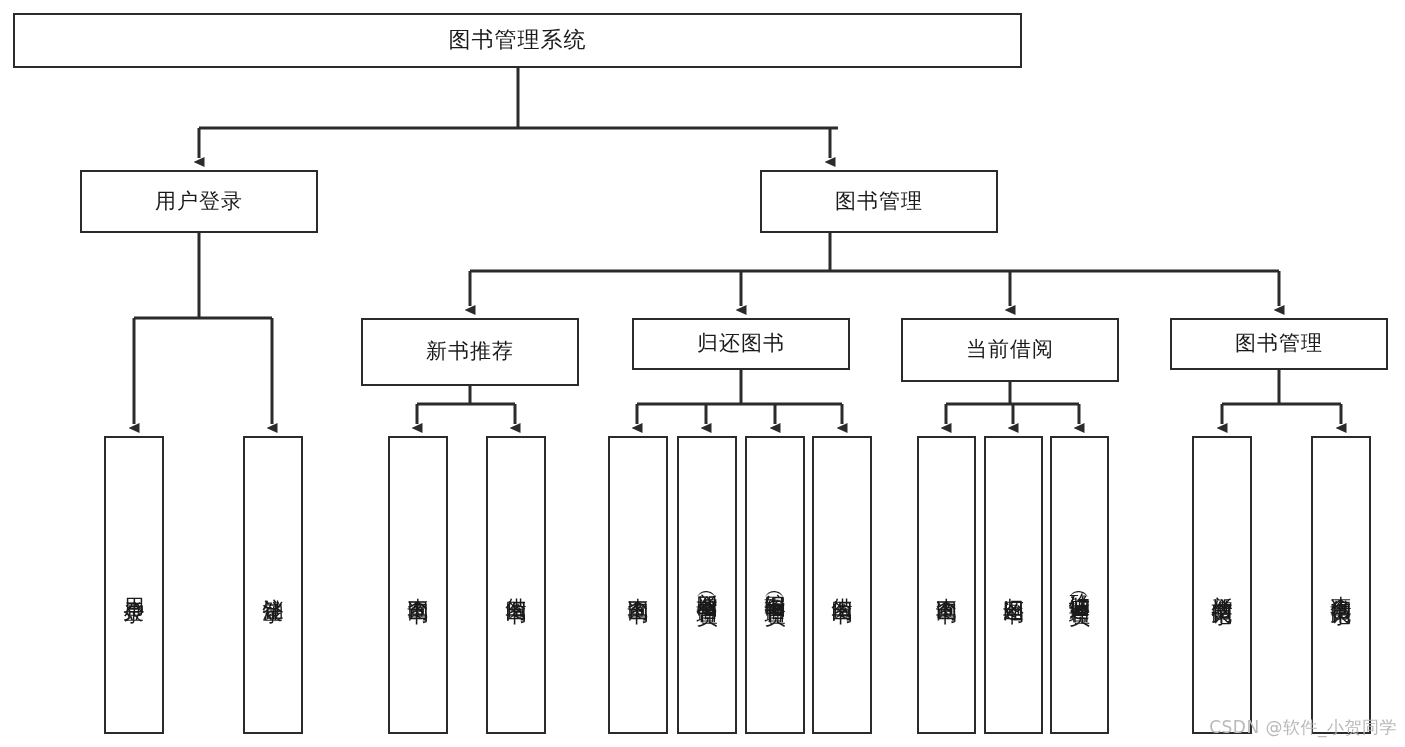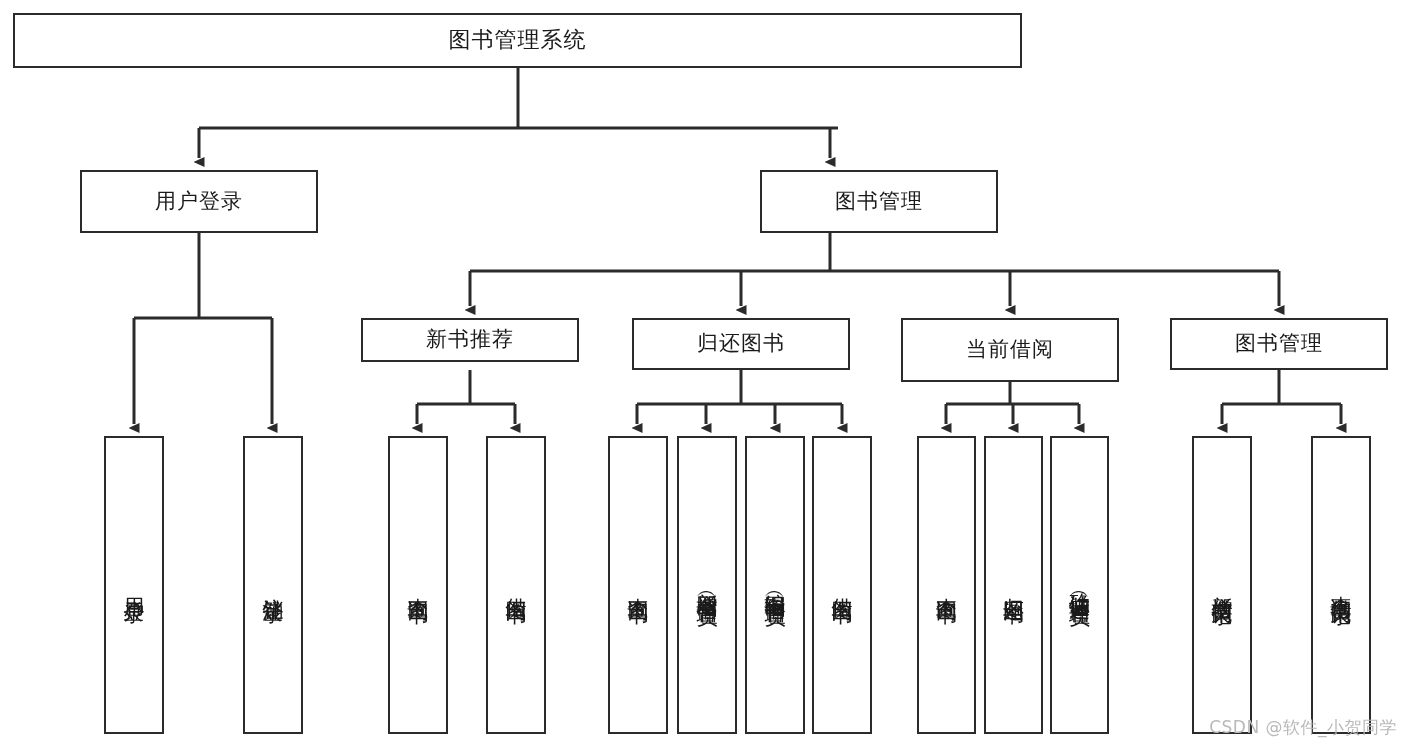--- a/index.html
+++ b/index.html
@@ -131,21 +131,21 @@
     <span>图书管理系统</span>
   </div>
 
   <div class="node horizontal" style="left:80px; top:170px; width:238px; height:63px;">
     <span>用户登录</span>
   </div>
   <div class="node horizontal" style="left:750px; top:170px; width:238px; height:63px;margin-left:10px;">
     <span>图书管理</span>
   </div>
 
-  <div class="node horizontal" style="left:361px; top:318px; width:218px; height:44px;">
+  <div class="node horizontal" style="left:361px; top:318px; width:218px; height:68px;">
     <span>新书推荐</span>
   </div>
   <div class="node horizontal" style="left:632px; top:318px; width:218px; height:52px;">
     <span>归还图书</span>
   </div>
   <div class="node horizontal" style="left:901px; top:318px; width:218px; height:64px;text-align:center;">
     <span>当前借阅</span>
   </div>
   <div class="node horizontal" style="left:1170px; top:318px; width:218px; height:52px;">
     <span>图书管理</span>

